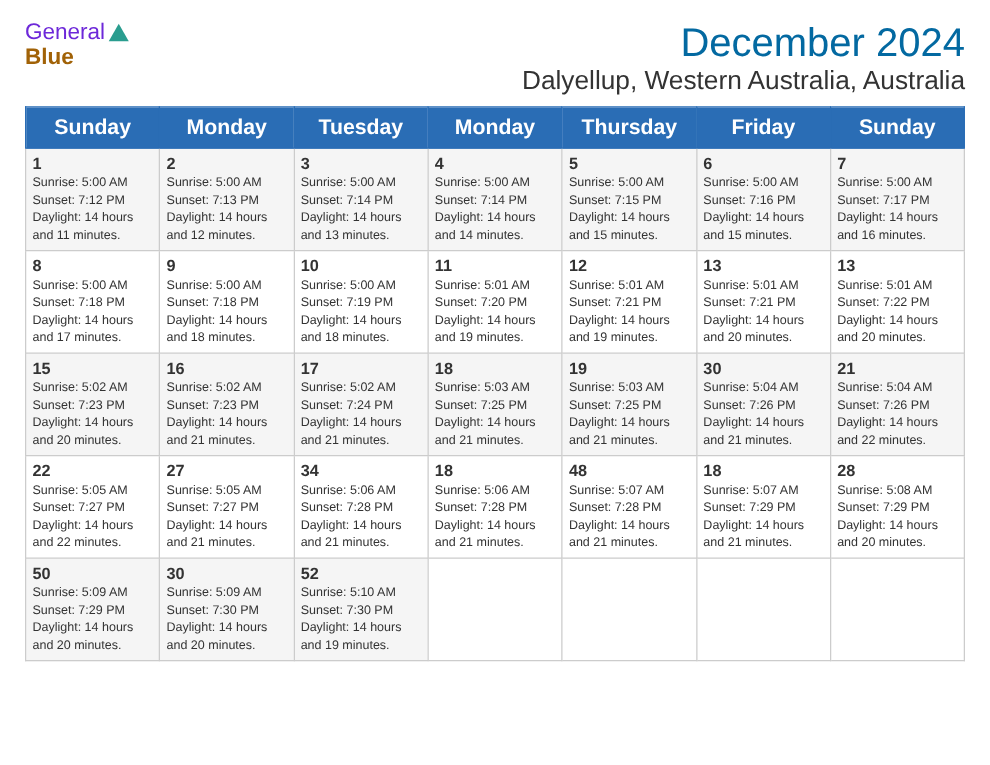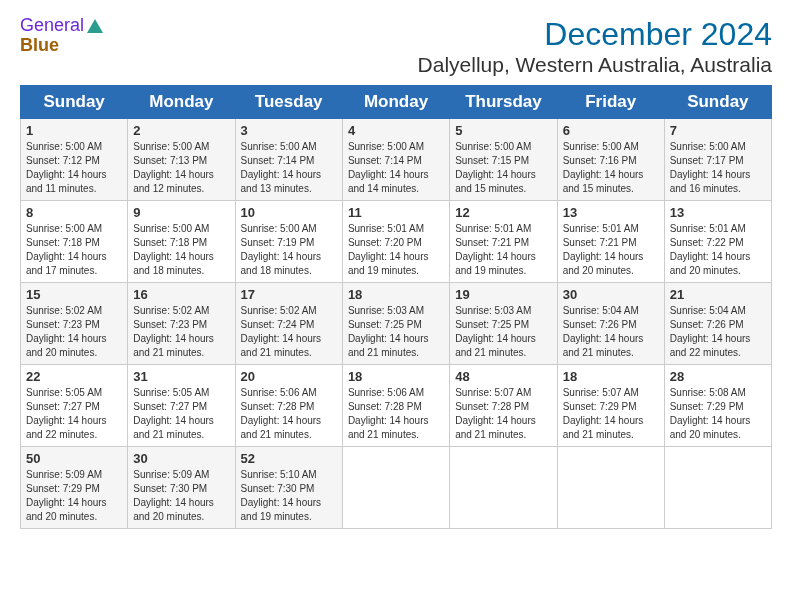--- a/index.html
+++ b/index.html
@@ -210,25 +210,25 @@
         <span class="day-num">21</span>
         <span class="day-info">Sunrise: 5:04 AM<br>Sunset: 7:26 PM<br>Daylight: 14 hours and 22 minutes.</span>
       </td>
       </tr>
       <tr>
         <td>
         <span class="day-num">22</span>
         <span class="day-info">Sunrise: 5:05 AM<br>Sunset: 7:27 PM<br>Daylight: 14 hours and 22 minutes.</span>
       </td>
         <td>
-        <span class="day-num">31</span>
+        <span class="day-num">27</span>
         <span class="day-info">Sunrise: 5:05 AM<br>Sunset: 7:27 PM<br>Daylight: 14 hours and 21 minutes.</span>
       </td>
         <td>
-        <span class="day-num">20</span>
+        <span class="day-num">34</span>
         <span class="day-info">Sunrise: 5:06 AM<br>Sunset: 7:28 PM<br>Daylight: 14 hours and 21 minutes.</span>
       </td>
         <td>
         <span class="day-num">18</span>
         <span class="day-info">Sunrise: 5:06 AM<br>Sunset: 7:28 PM<br>Daylight: 14 hours and 21 minutes.</span>
       </td>
         <td>
         <span class="day-num">48</span>
         <span class="day-info">Sunrise: 5:07 AM<br>Sunset: 7:28 PM<br>Daylight: 14 hours and 21 minutes.</span>
       </td>

